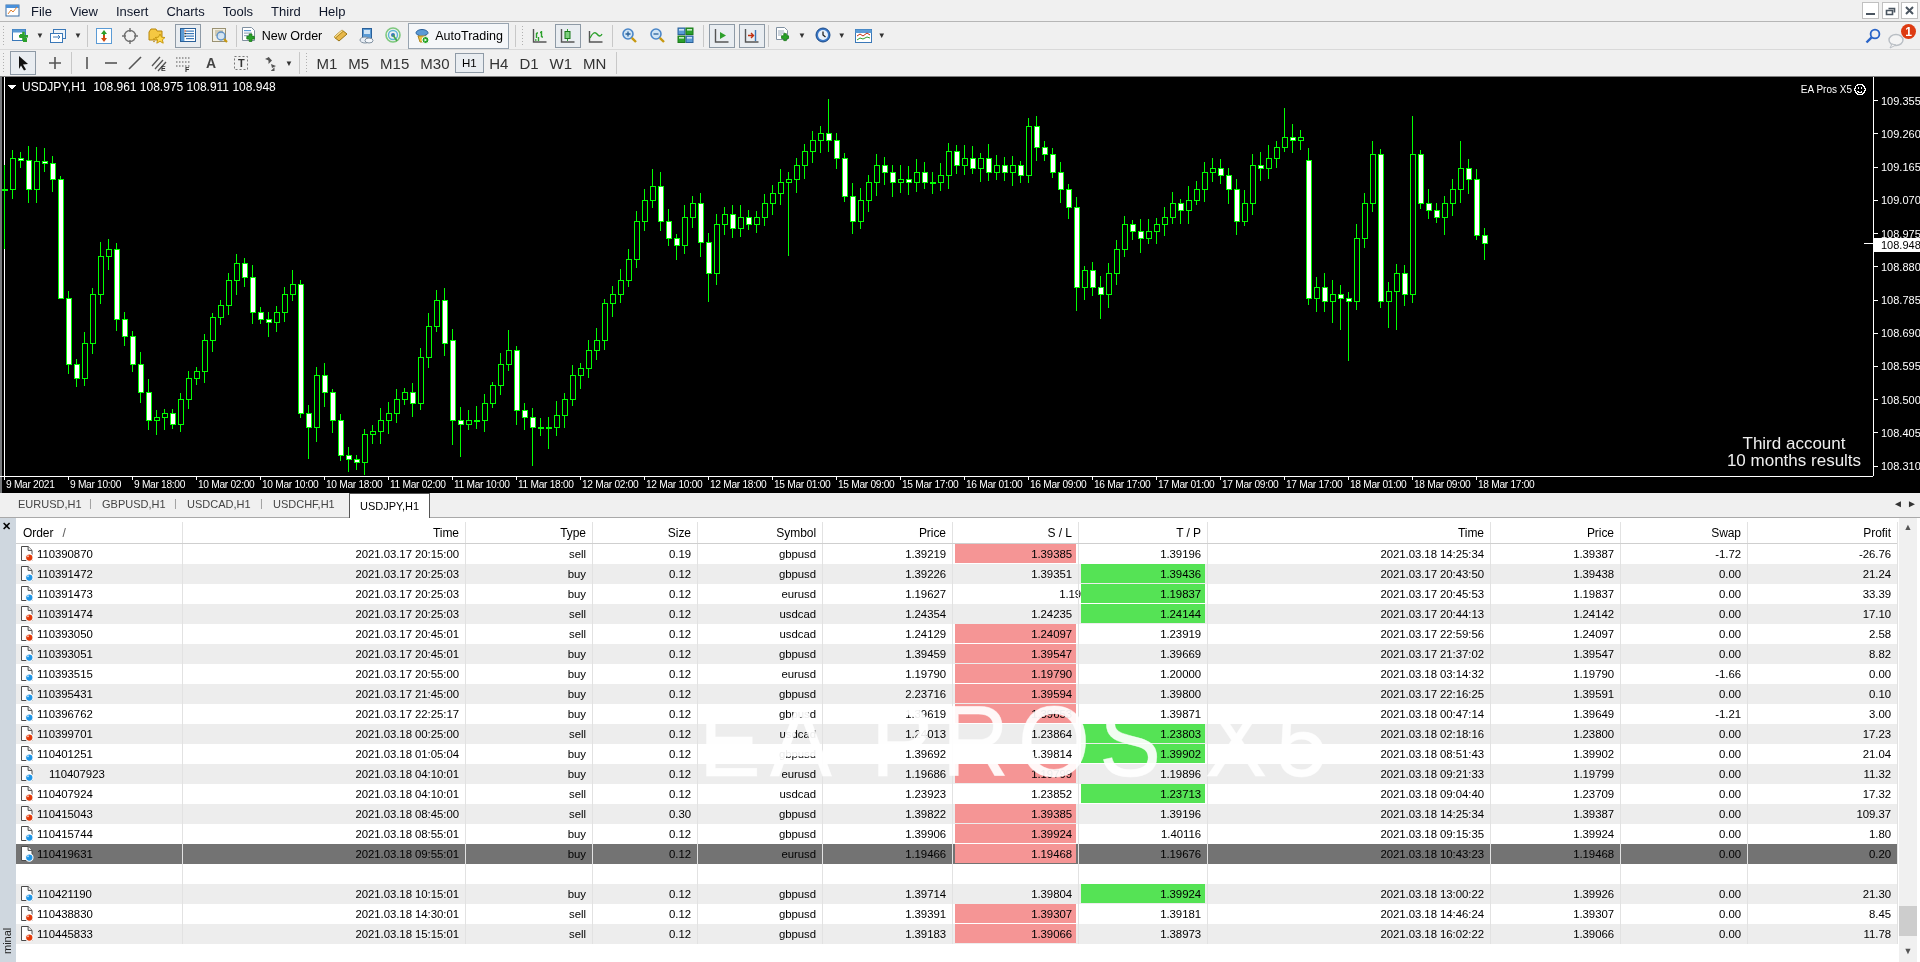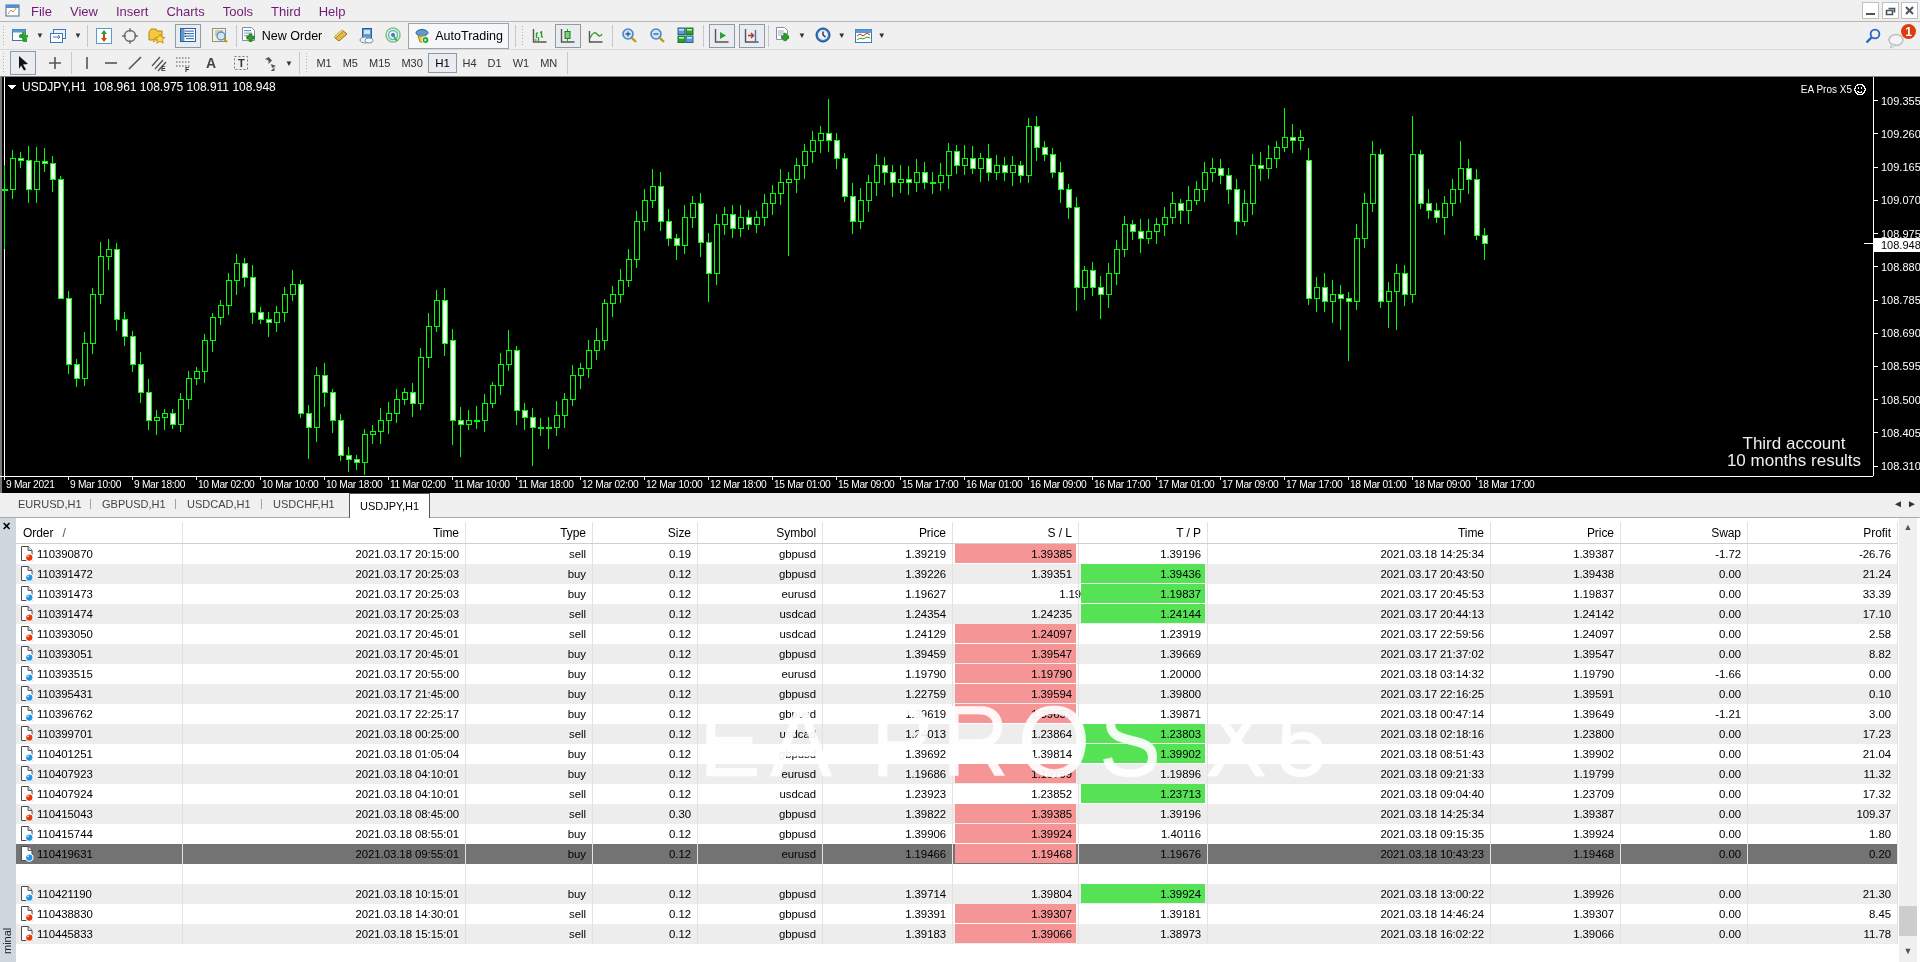--- a/index.html
+++ b/index.html
@@ -1,24 +1,24 @@
 <!DOCTYPE html>
 <html><head><meta charset="utf-8"><style>
 *{margin:0;padding:0;box-sizing:border-box}
 body{font-family:"Liberation Sans",sans-serif;width:1920px;height:962px;overflow:hidden;background:#f0f0f0;position:relative}
 .ax{font:11px "Liberation Sans",sans-serif;fill:#fff}
 .tx{font:10.2px "Liberation Sans",sans-serif;fill:#fff;letter-spacing:-0.3px}
-.menu span{margin-right:0;padding:3px 9px;font-size:13px;color:#701a75}
+.menu span{margin-right:0;padding:3px 9px;font-size:13px;color:#0f172a}
 .tb{position:absolute;display:flex;align-items:center}
 .sep{width:1px;height:22px;background:#c8c8c8;margin:0 3px}
 .grip{width:4px;height:20px;margin:0 2px;background-image:repeating-linear-gradient(to bottom,#b0b0b0 0 1px,transparent 1px 3px);background-size:1px 100%;background-repeat:repeat-y;background-position:1px 0}
 .pressed{border:1px solid #8e9aa6;background:#e9edf1}
 .row{position:absolute;left:16px;width:1881px;height:20px;font-size:11.4px;letter-spacing:-0.05px}
 .c{position:absolute;top:0;height:20px;line-height:20px;text-align:right;white-space:nowrap;overflow:hidden;color:#000}
-.tfbtn{font-size:11px;color:#333;padding:4px 5.5px}
+.tfbtn{font-size:15px;color:#333;padding:4px 5.5px}
 </style></head>
 <body>
 
 <div style="position:absolute;left:0;top:0;width:1920px;height:22px;background:#f0f0f0;border-bottom:1px solid #b6b6b6">
   <svg width="16" height="16" style="position:absolute;left:5px;top:3px" viewBox="0 0 16 16">
     <rect x="1" y="2" width="13" height="11" fill="#fff" stroke="#3a6ea5"></rect>
     <rect x="1" y="2" width="13" height="3" fill="#4a90d9"></rect>
     <path d="M3 11l3-4 2 2 4-5" stroke="#e08030" fill="none"></path>
   </svg>
   <div class="menu" style="position:absolute;left:22px;top:1px;display:flex">
@@ -956,21 +956,21 @@
       <div class="c" style="left:0px;width:165px;text-align:left;padding-left:4px"><svg width="14" height="17" viewBox="0 0 14 17" style="vertical-align:-4px">
           <path d="M1.5 1.5h6.6l3.9 3.9v10.1h-10.5z" fill="#fdfdfd" stroke="#4a4a4a"></path>
           <path d="M8.1 1.5v3.9h3.9" fill="#f2f2f2" stroke="#4a4a4a"></path>
           <circle cx="9.3" cy="12.6" r="3.7" fill="#1e96e8" stroke="#fff" stroke-width="1.1"></circle>
           <circle cx="8" cy="11.3" r="1" fill="#fff" opacity="0.65"></circle>
         </svg><span style="margin-left:3px">110395431</span></div>
       <div class="c" style="left:167px;width:282px;padding-right:6px">2021.03.17 21:45:00</div>
       <div class="c" style="left:450px;width:126px;padding-right:6px">buy</div>
       <div class="c" style="left:577px;width:104px;padding-right:6px">0.12</div>
       <div class="c" style="left:682px;width:124px;padding-right:6px">gbpusd</div>
-      <div class="c" style="left:807px;width:129px;padding-right:6px">1.22759</div>
+      <div class="c" style="left:807px;width:129px;padding-right:6px">2.23716</div>
       <div class="c" style="background:#f59595;left:939px;width:121px;height:19px;padding-right:4px">1.39594</div>
       <div class="c" style="left:1063px;width:128px;padding-right:6px">1.39800</div>
       <div class="c" style="left:1192px;width:282px;padding-right:6px">2021.03.17 22:16:25</div>
       <div class="c" style="left:1475px;width:129px;padding-right:6px">1.39591</div>
       <div class="c" style="left:1605px;width:126px;padding-right:6px">0.00</div>
       <div class="c" style="left:1732px;width:149px;padding-right:6px">0.10</div>
     </div>
 <div class="row" style="top:186px;background:#fff">
       <div class="c" style="left:0px;width:165px;text-align:left;padding-left:4px"><svg width="14" height="17" viewBox="0 0 14 17" style="vertical-align:-4px">
           <path d="M1.5 1.5h6.6l3.9 3.9v10.1h-10.5z" fill="#fdfdfd" stroke="#4a4a4a"></path>
@@ -1027,21 +1027,21 @@
       <div class="c" style="left:1475px;width:129px;padding-right:6px">1.39902</div>
       <div class="c" style="left:1605px;width:126px;padding-right:6px">0.00</div>
       <div class="c" style="left:1732px;width:149px;padding-right:6px">21.04</div>
     </div>
 <div class="row" style="top:246px;background:#ededed">
       <div class="c" style="left:0px;width:165px;text-align:left;padding-left:4px"><svg width="14" height="17" viewBox="0 0 14 17" style="vertical-align:-4px">
           <path d="M1.5 1.5h6.6l3.9 3.9v10.1h-10.5z" fill="#fdfdfd" stroke="#4a4a4a"></path>
           <path d="M8.1 1.5v3.9h3.9" fill="#f2f2f2" stroke="#4a4a4a"></path>
           <circle cx="9.3" cy="12.6" r="3.7" fill="#1e96e8" stroke="#fff" stroke-width="1.1"></circle>
           <circle cx="8" cy="11.3" r="1" fill="#fff" opacity="0.65"></circle>
-        </svg><span style="margin-left:3px">110407923</span></div>
+        </svg><span style="margin-left:15px">110407923</span></div>
       <div class="c" style="left:167px;width:282px;padding-right:6px">2021.03.18 04:10:01</div>
       <div class="c" style="left:450px;width:126px;padding-right:6px">buy</div>
       <div class="c" style="left:577px;width:104px;padding-right:6px">0.12</div>
       <div class="c" style="left:682px;width:124px;padding-right:6px">eurusd</div>
       <div class="c" style="left:807px;width:129px;padding-right:6px">1.19686</div>
       <div class="c" style="background:#f59595;left:939px;width:121px;height:19px;padding-right:4px">1.19799</div>
       <div class="c" style="left:1063px;width:128px;padding-right:6px">1.19896</div>
       <div class="c" style="left:1192px;width:282px;padding-right:6px">2021.03.18 09:21:33</div>
       <div class="c" style="left:1475px;width:129px;padding-right:6px">1.19799</div>
       <div class="c" style="left:1605px;width:126px;padding-right:6px">0.00</div>

